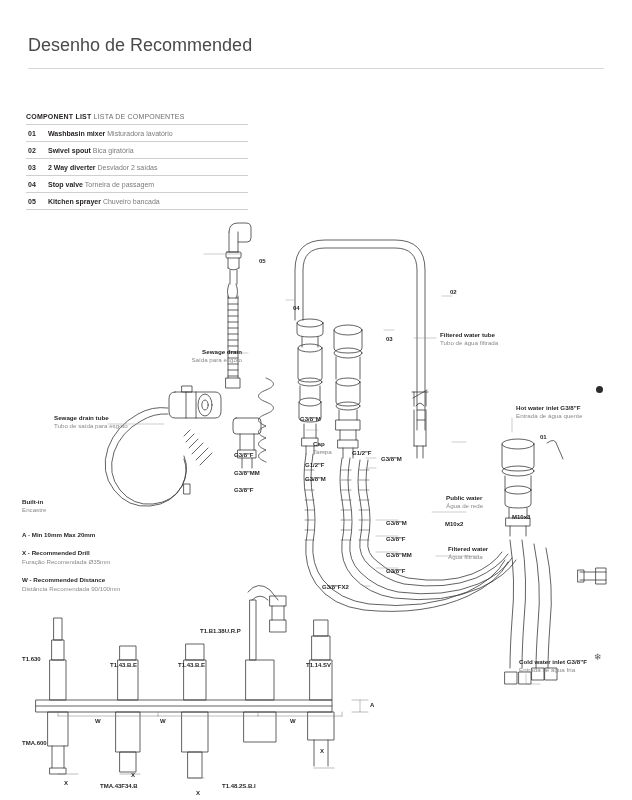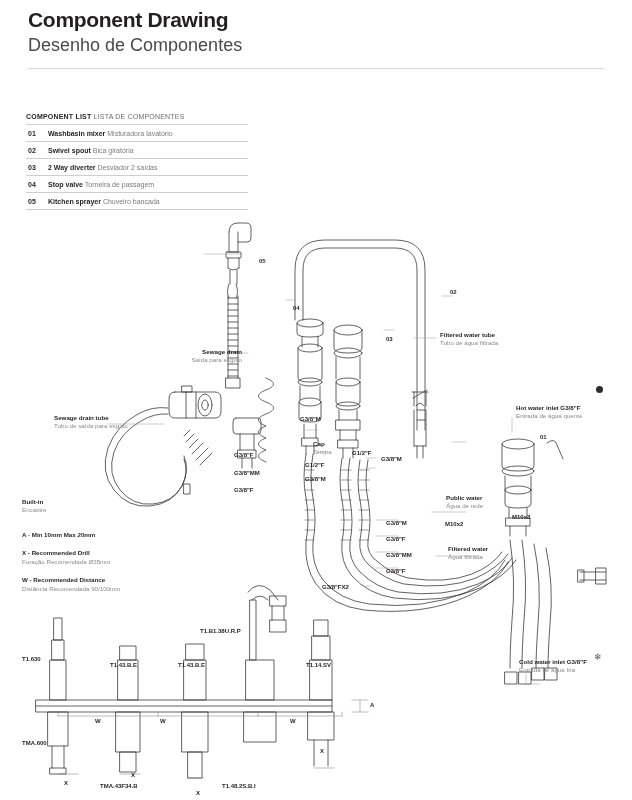--- a/index.html
+++ b/index.html
@@ -130,22 +130,21 @@
     width: 7px; height: 7px;
     border-radius: 50%;
     background: #2b2b2b;
   }
 </style>
 </head>
 <body>
 
 <div class="page">
 
-  <div class="title-main">Component Drawing</div>
-  <div class="title-sub">Desenho de Componentes</div>
+  <div class="title-sub">Desenho de Recommended</div>
   <div class="rule-top"></div>
 
   <div class="complist">
     <div class="complist-head">
       <b>COMPONENT LIST</b>
       <span>LISTA DE COMPONENTES</span>
     </div>
     <table>
       <tbody>
         <tr>

